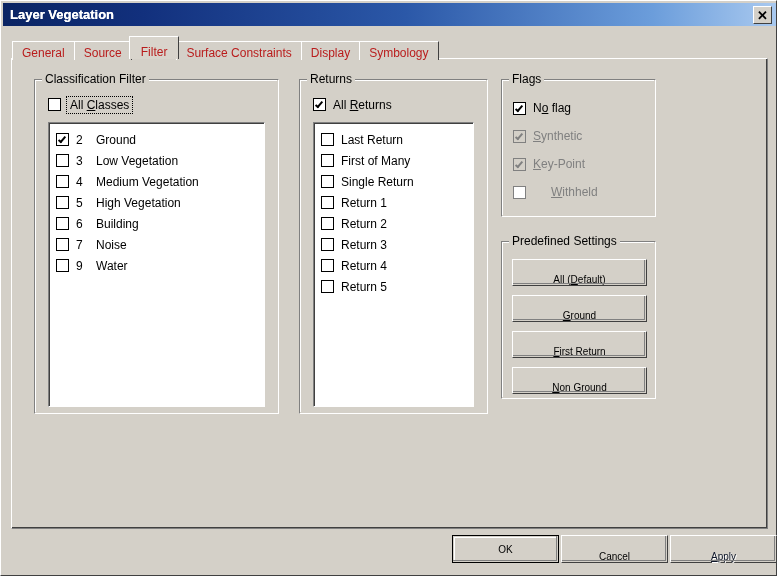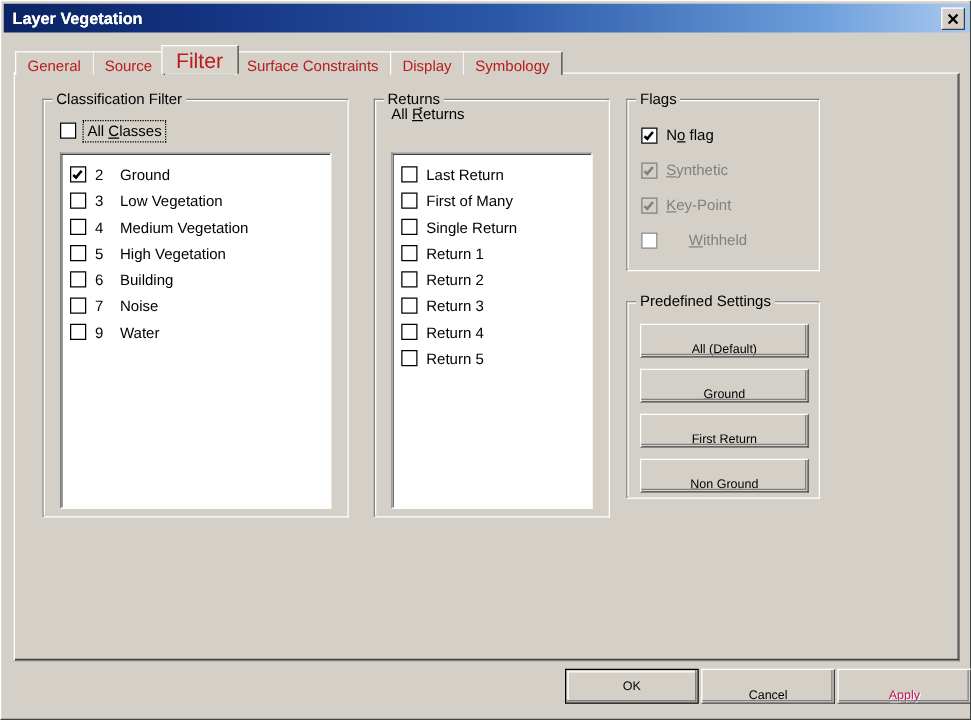--- a/index.html
+++ b/index.html
@@ -103,21 +103,21 @@
     top: 0px;
     padding: 0 11px;
     margin-left: -2px;
     margin-right: -3px;
     background: #d8d4cc;
     border-top: 1px solid #ffffff;
     border-left: 1px solid #ffffff;
     border-right: 1px solid #404040;
     border-bottom: none;
     z-index: 10;
-    font-size: 17px;
+    font-size: 12px;
   }
 
   
   #tabpanel {
     position: absolute;
     left: 10px; top: 57px;
     width: 757px; height: 471px;
     background: #d4d0c8;
     border-top: 1px solid #ffffff;
     border-left: 1px solid #ffffff;
@@ -292,21 +292,21 @@
     border-top: 1px solid #ffffff;
     border-left: 1px solid #ffffff;
     border-right: 1px solid #404040;
     border-bottom: 1px solid #404040;
     box-sizing: border-box;
     display: flex;
     align-items: center;
     justify-content: center;
   }
   .pbtn.disabled .lbl {
-    color: #be185d;
+    color: #0f172a;
     text-shadow: 1px 1px 0 #ffffff;
   }
 
   #predef-buttons .pbtn { width: 135px; height: 27px; margin-bottom: 9px; }
 
   #bottom-buttons { position: absolute; left: 0; top: 534px; width: 777px; height: 40px; }
   #bottom-buttons .pbtn { position: absolute; width: 107px; height: 28px; top: 0; }
 </style>
 </head>
 <body>
@@ -391,21 +391,21 @@
                 <span class="name">Water</span>
               </div>
             </div>
         </div>
       </div>
 
       <div class="groupbox" style="left:287px; top:13px; width:189px; height:342px;">
         <div class="gb-frame"></div>
         <div class="gb-title">Returns</div>
 
-        <div class="cbrow" style="position:absolute; left:14px; top:5px;flex-direction:column;">
+        <div class="cbrow" style="position:absolute; left:14px; top:22px;">
           <span class="cbox checked" id="all-returns-box"></span>
           <span class="cblabel" id="all-returns-label">All <u>R</u>eturns</span>
         </div>
 
         <div class="listbox" style="left:14px; top:50px; width:161px; height:285px;">
           <div class="listbox-inner" id="returns-list">
               <div class="lrow">
                 <span class="cbox"></span>
                 <span class="name">Last Return</span>
               </div>

